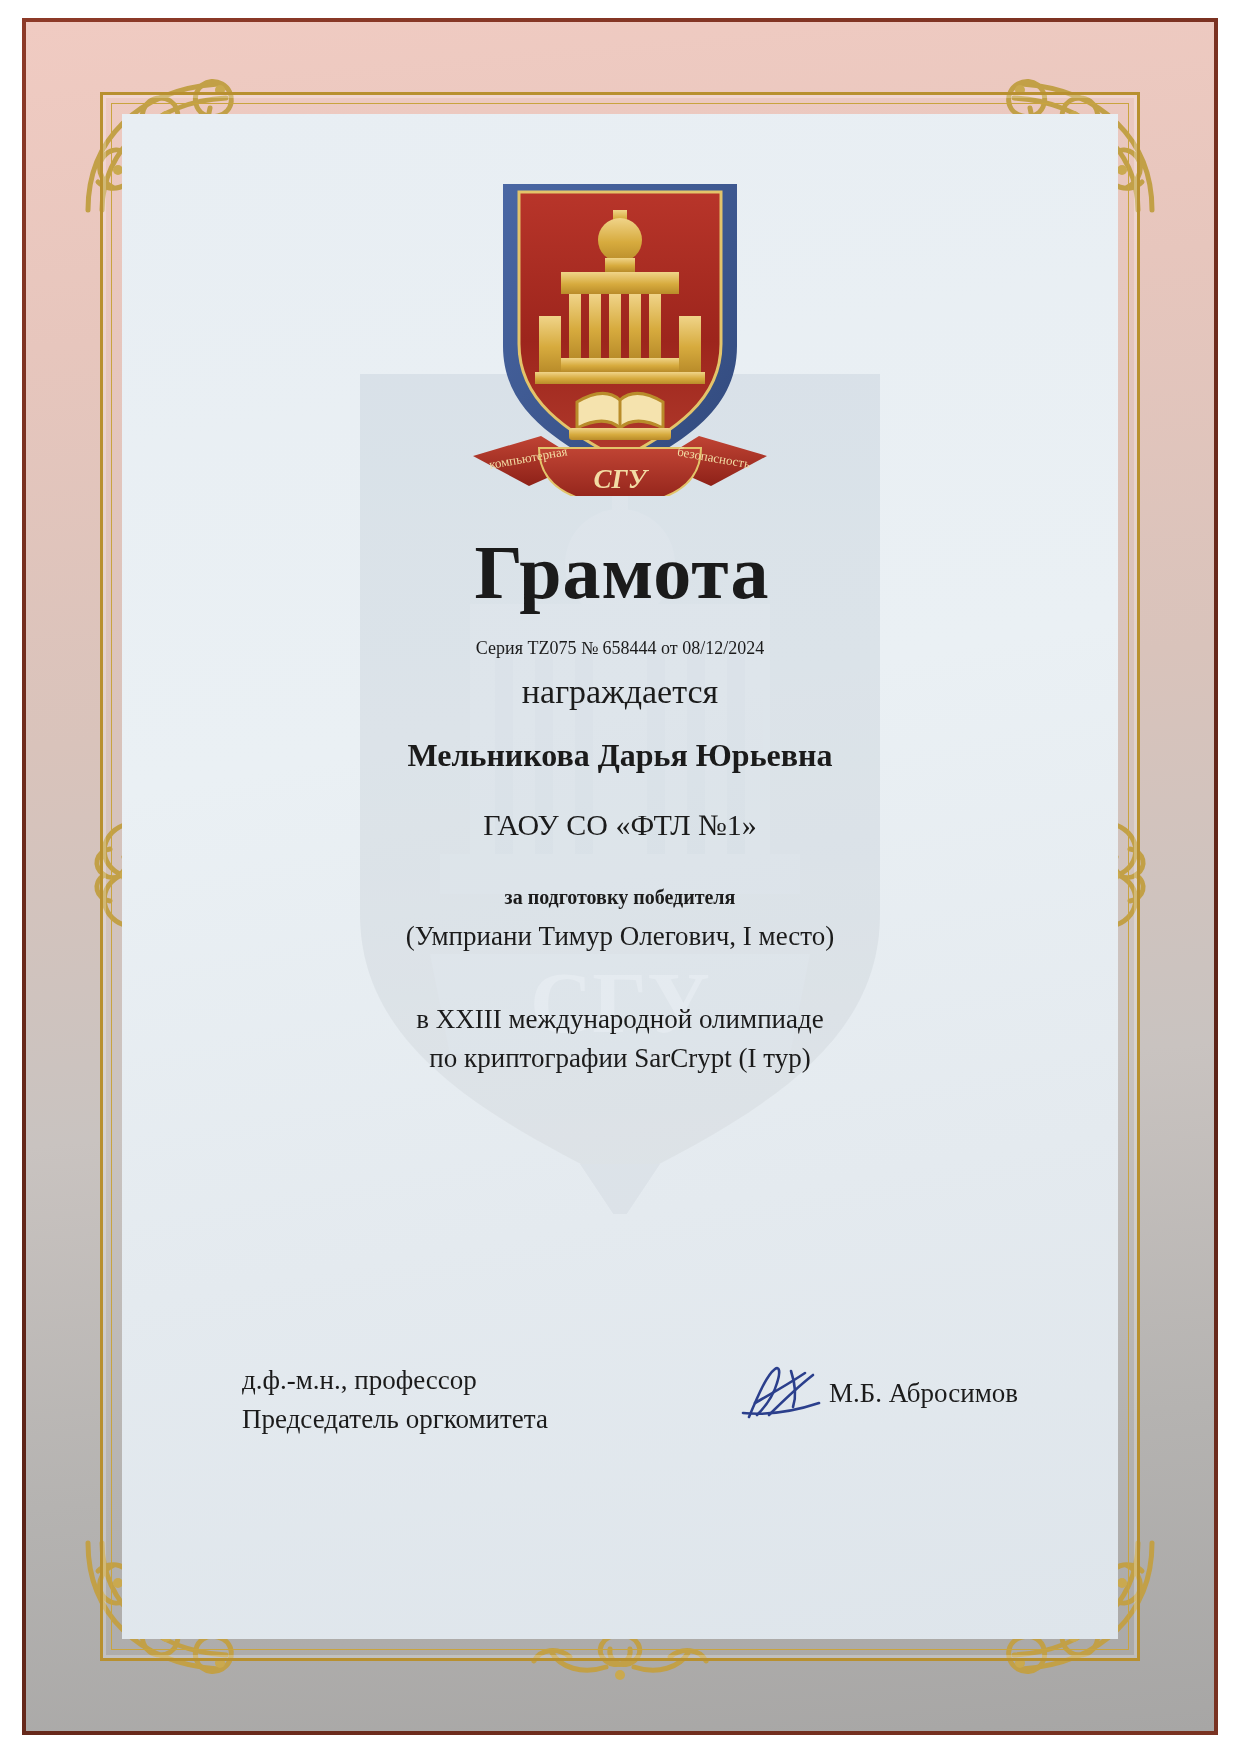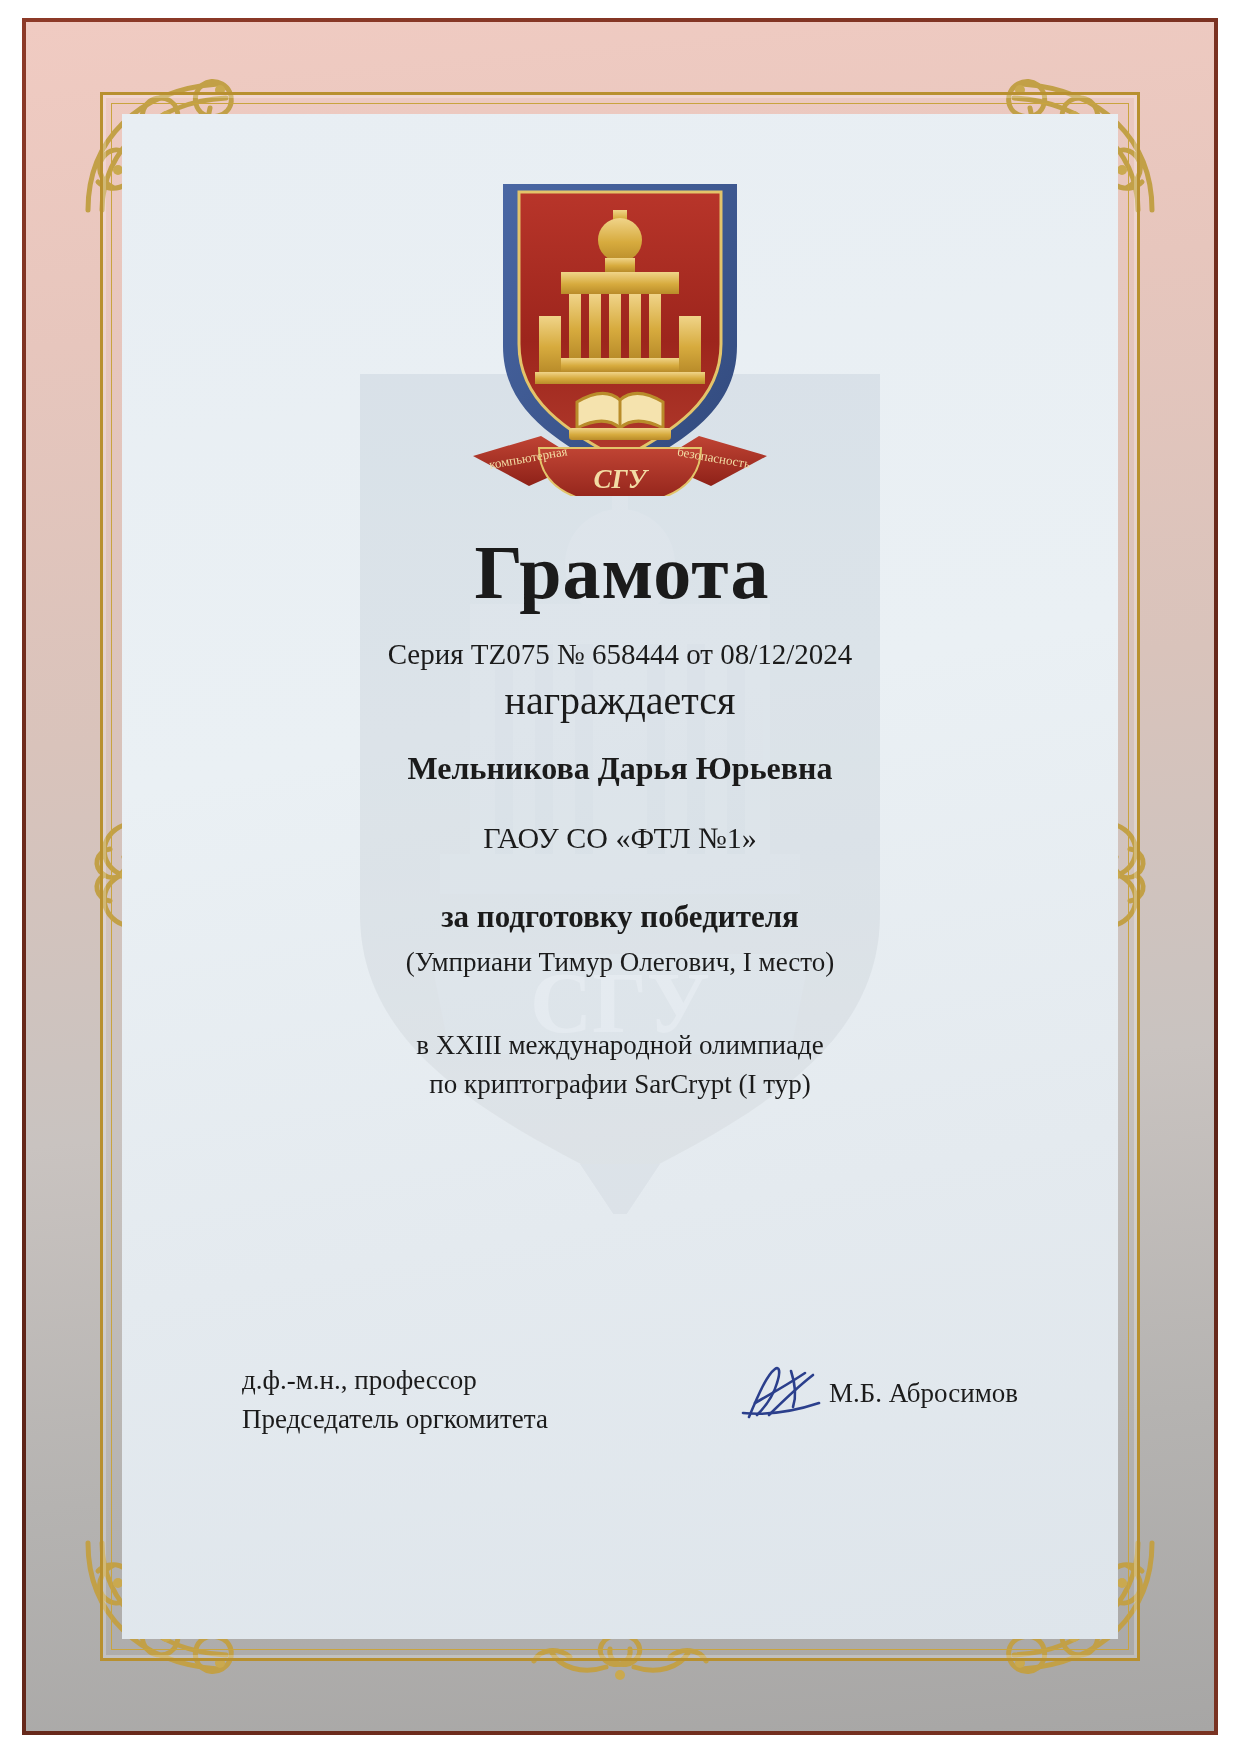--- a/index.html
+++ b/index.html
@@ -122,39 +122,39 @@
     color: #1b1b1b;
   }
   .doc-title {
     font-size: 76px;
     line-height: 1.0;
     font-weight: bold;
     letter-spacing: 1px;
     margin: 0 0 28px 4px;
   }
   .serial {
-    font-size: 29px;
-    margin: 0 0 6px 0;
+    font-size: 18px;
+    margin: 0 0 14px 0;
     text-align: center;
   }
   .awarded-label {
-    font-size: 40px;
+    font-size: 34px;
     margin: 0 0 26px 0;
   }
   .recipient {
     font-size: 32px;
     font-weight: bold;
     margin: 4px 0 34px 0;
   }
   .org {
     font-size: 30px;
     margin: 0 0 44px 0;
   }
   .reason {
-    font-size: 31px;
+    font-size: 20px;
     font-weight: bold;
     margin: 0 0 12px 0;
   }
   .reason-sub {
     font-size: 27px;
     margin: 0 0 48px 0;
   }
   .event-line {
     font-size: 27px;
     line-height: 1.45;

